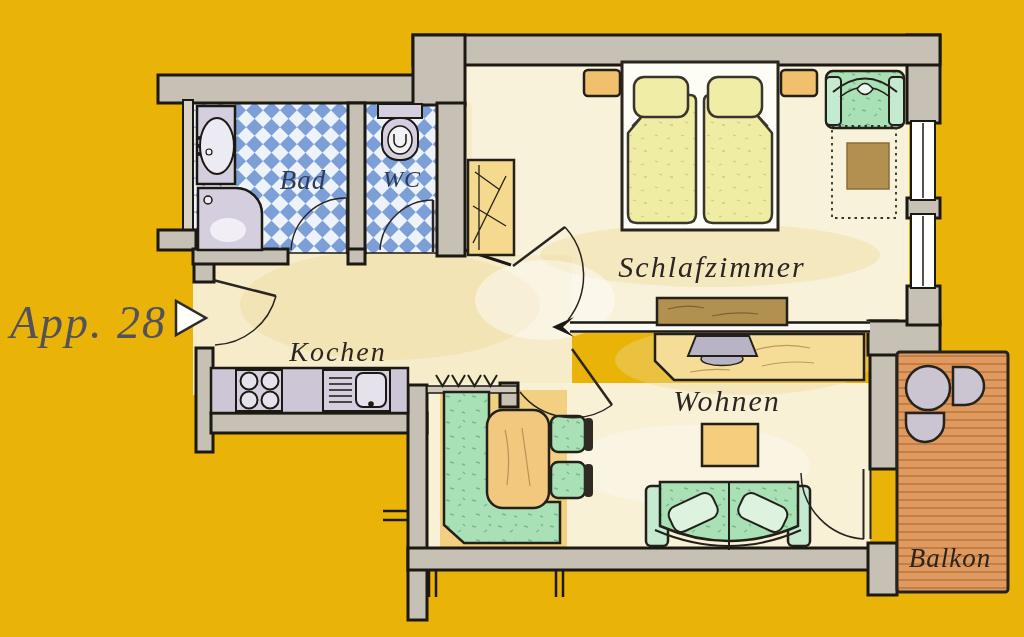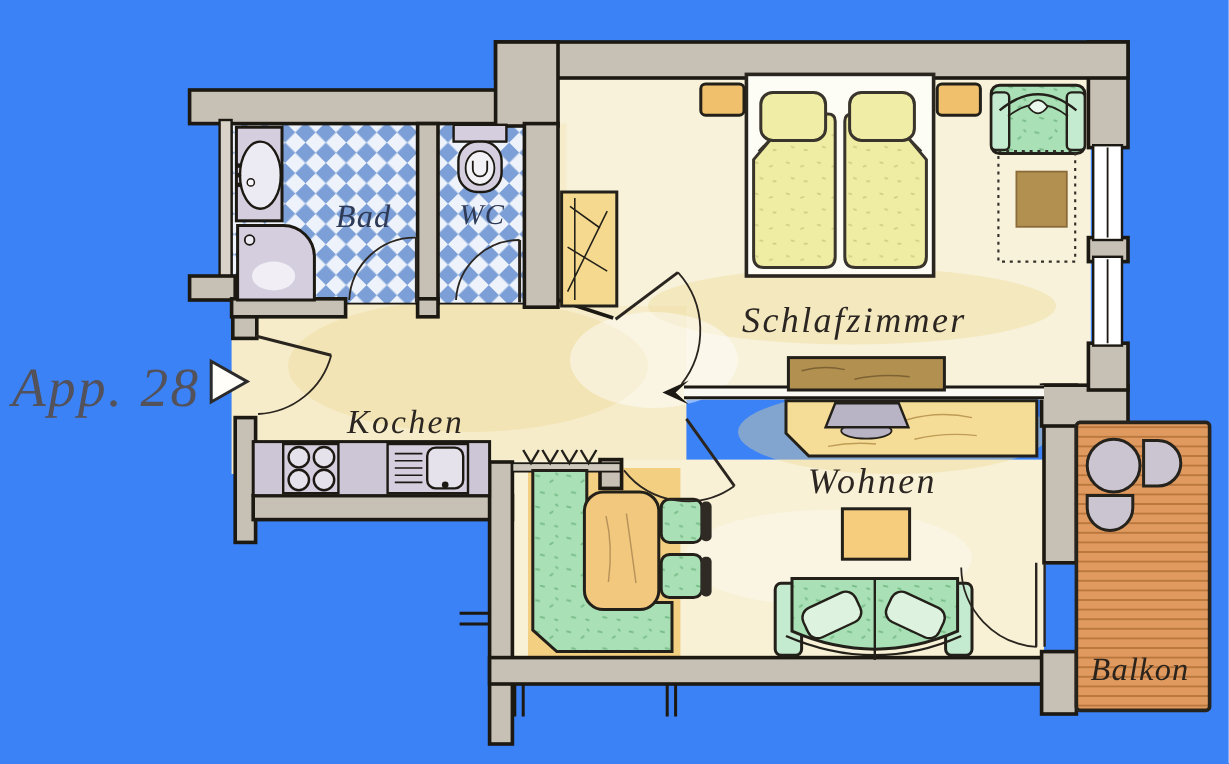--- a/index.html
+++ b/index.html
@@ -1,16 +1,16 @@
 <!DOCTYPE html>
 <html><head>
 <meta charset="utf-8">
 <style>
   html,body{margin:0;padding:0;background:#ffffff;}
-  #stage{position:relative;width:1024px;height:637px;background:#3b82f6;overflow:hidden;
+  #stage{position:relative;width:1024px;height:637px;background:#eab308;overflow:hidden;
          font-family:"Liberation Serif","DejaVu Serif",serif;}
   svg{position:absolute;left:0;top:0;}
   text{font-family:"Liberation Serif","DejaVu Serif",serif;font-style:italic;}
 </style>
 </head>
 <body>
 
 <div id="stage">
 <svg width="1024" height="637" viewBox="0 0 1024 637">
   <defs>

